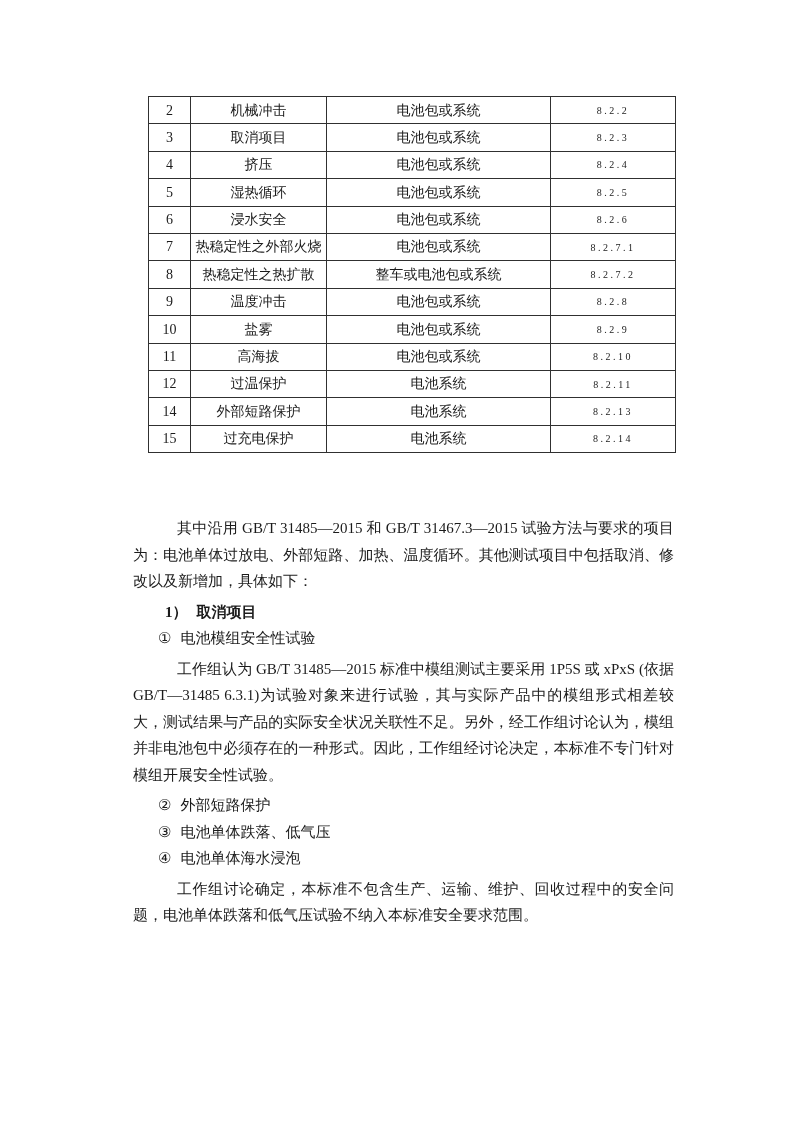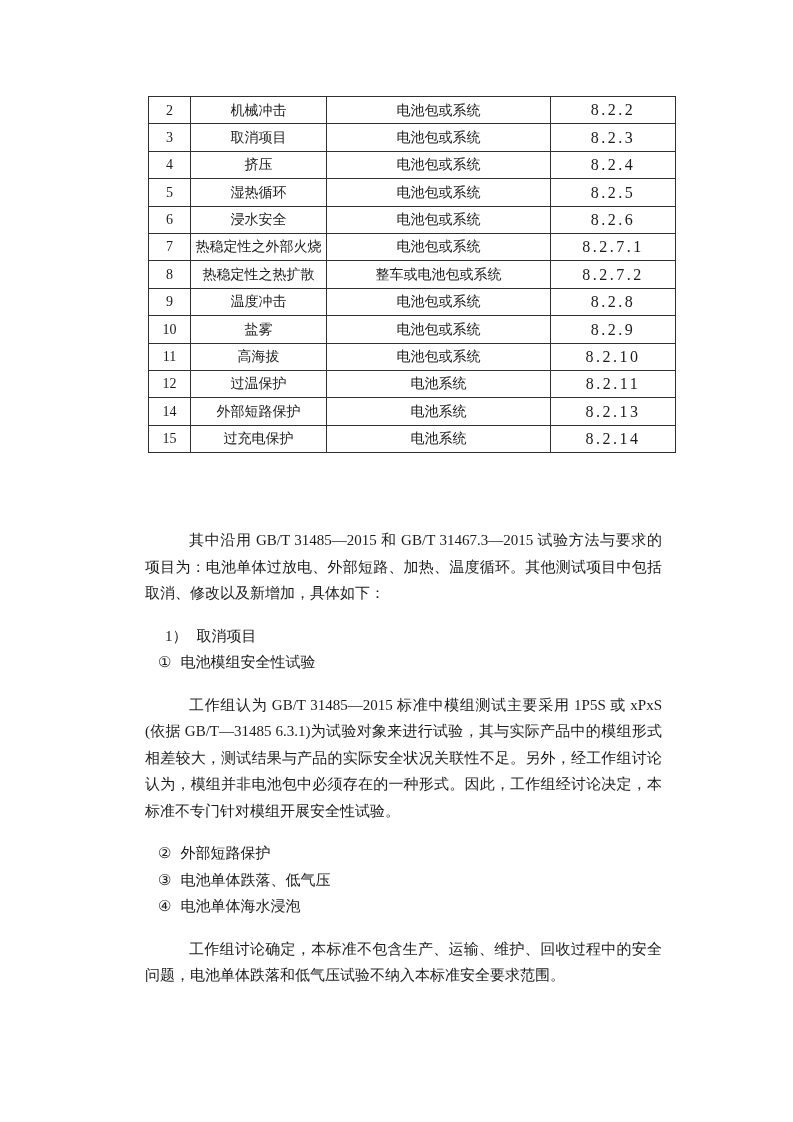--- a/index.html
+++ b/index.html
@@ -29,33 +29,33 @@
     padding: 0 2px;
     font-size: 14px;
     line-height: 1.1;
     white-space: nowrap;
     overflow: hidden;
   }
   .col-no     { width: 42px;  }
   .col-item   { width: 136px; }
   .col-target { width: 224px; }
   .col-clause { width: 125px; }
-  td.c-clause { letter-spacing: 2.5px; font-size: 16px; }
+  td.c-clause { letter-spacing: 2.5px; font-size: 10px; }
   
   .body-text {
     position: absolute;
     left: 129px;
     top: 511px;
     width: 549px;
     font-size: 15px;
     line-height: 26.5px;
     text-align: justify;
   }
-  .para { margin: 16px; text-indent: 44px; }
-  .sec-heading { margin: 12px 0 0 36px; font-weight: normal; text-indent: 0; }
+  .para { margin: 4px; text-indent: 44px; }
+  .sec-heading { margin: 4px 0 0 36px; font-weight: bold; text-indent: 0; }
   .sec-heading .h-num { margin-right: 9px; }
   .item-line { margin: 0 0 0 29px; text-indent: 0; }
   .item-marker { display: inline-block; margin-right: 9px; }
 </style>
 </head>
 <body>
 
 <div class="page">
 
   <table class="doc-table">

